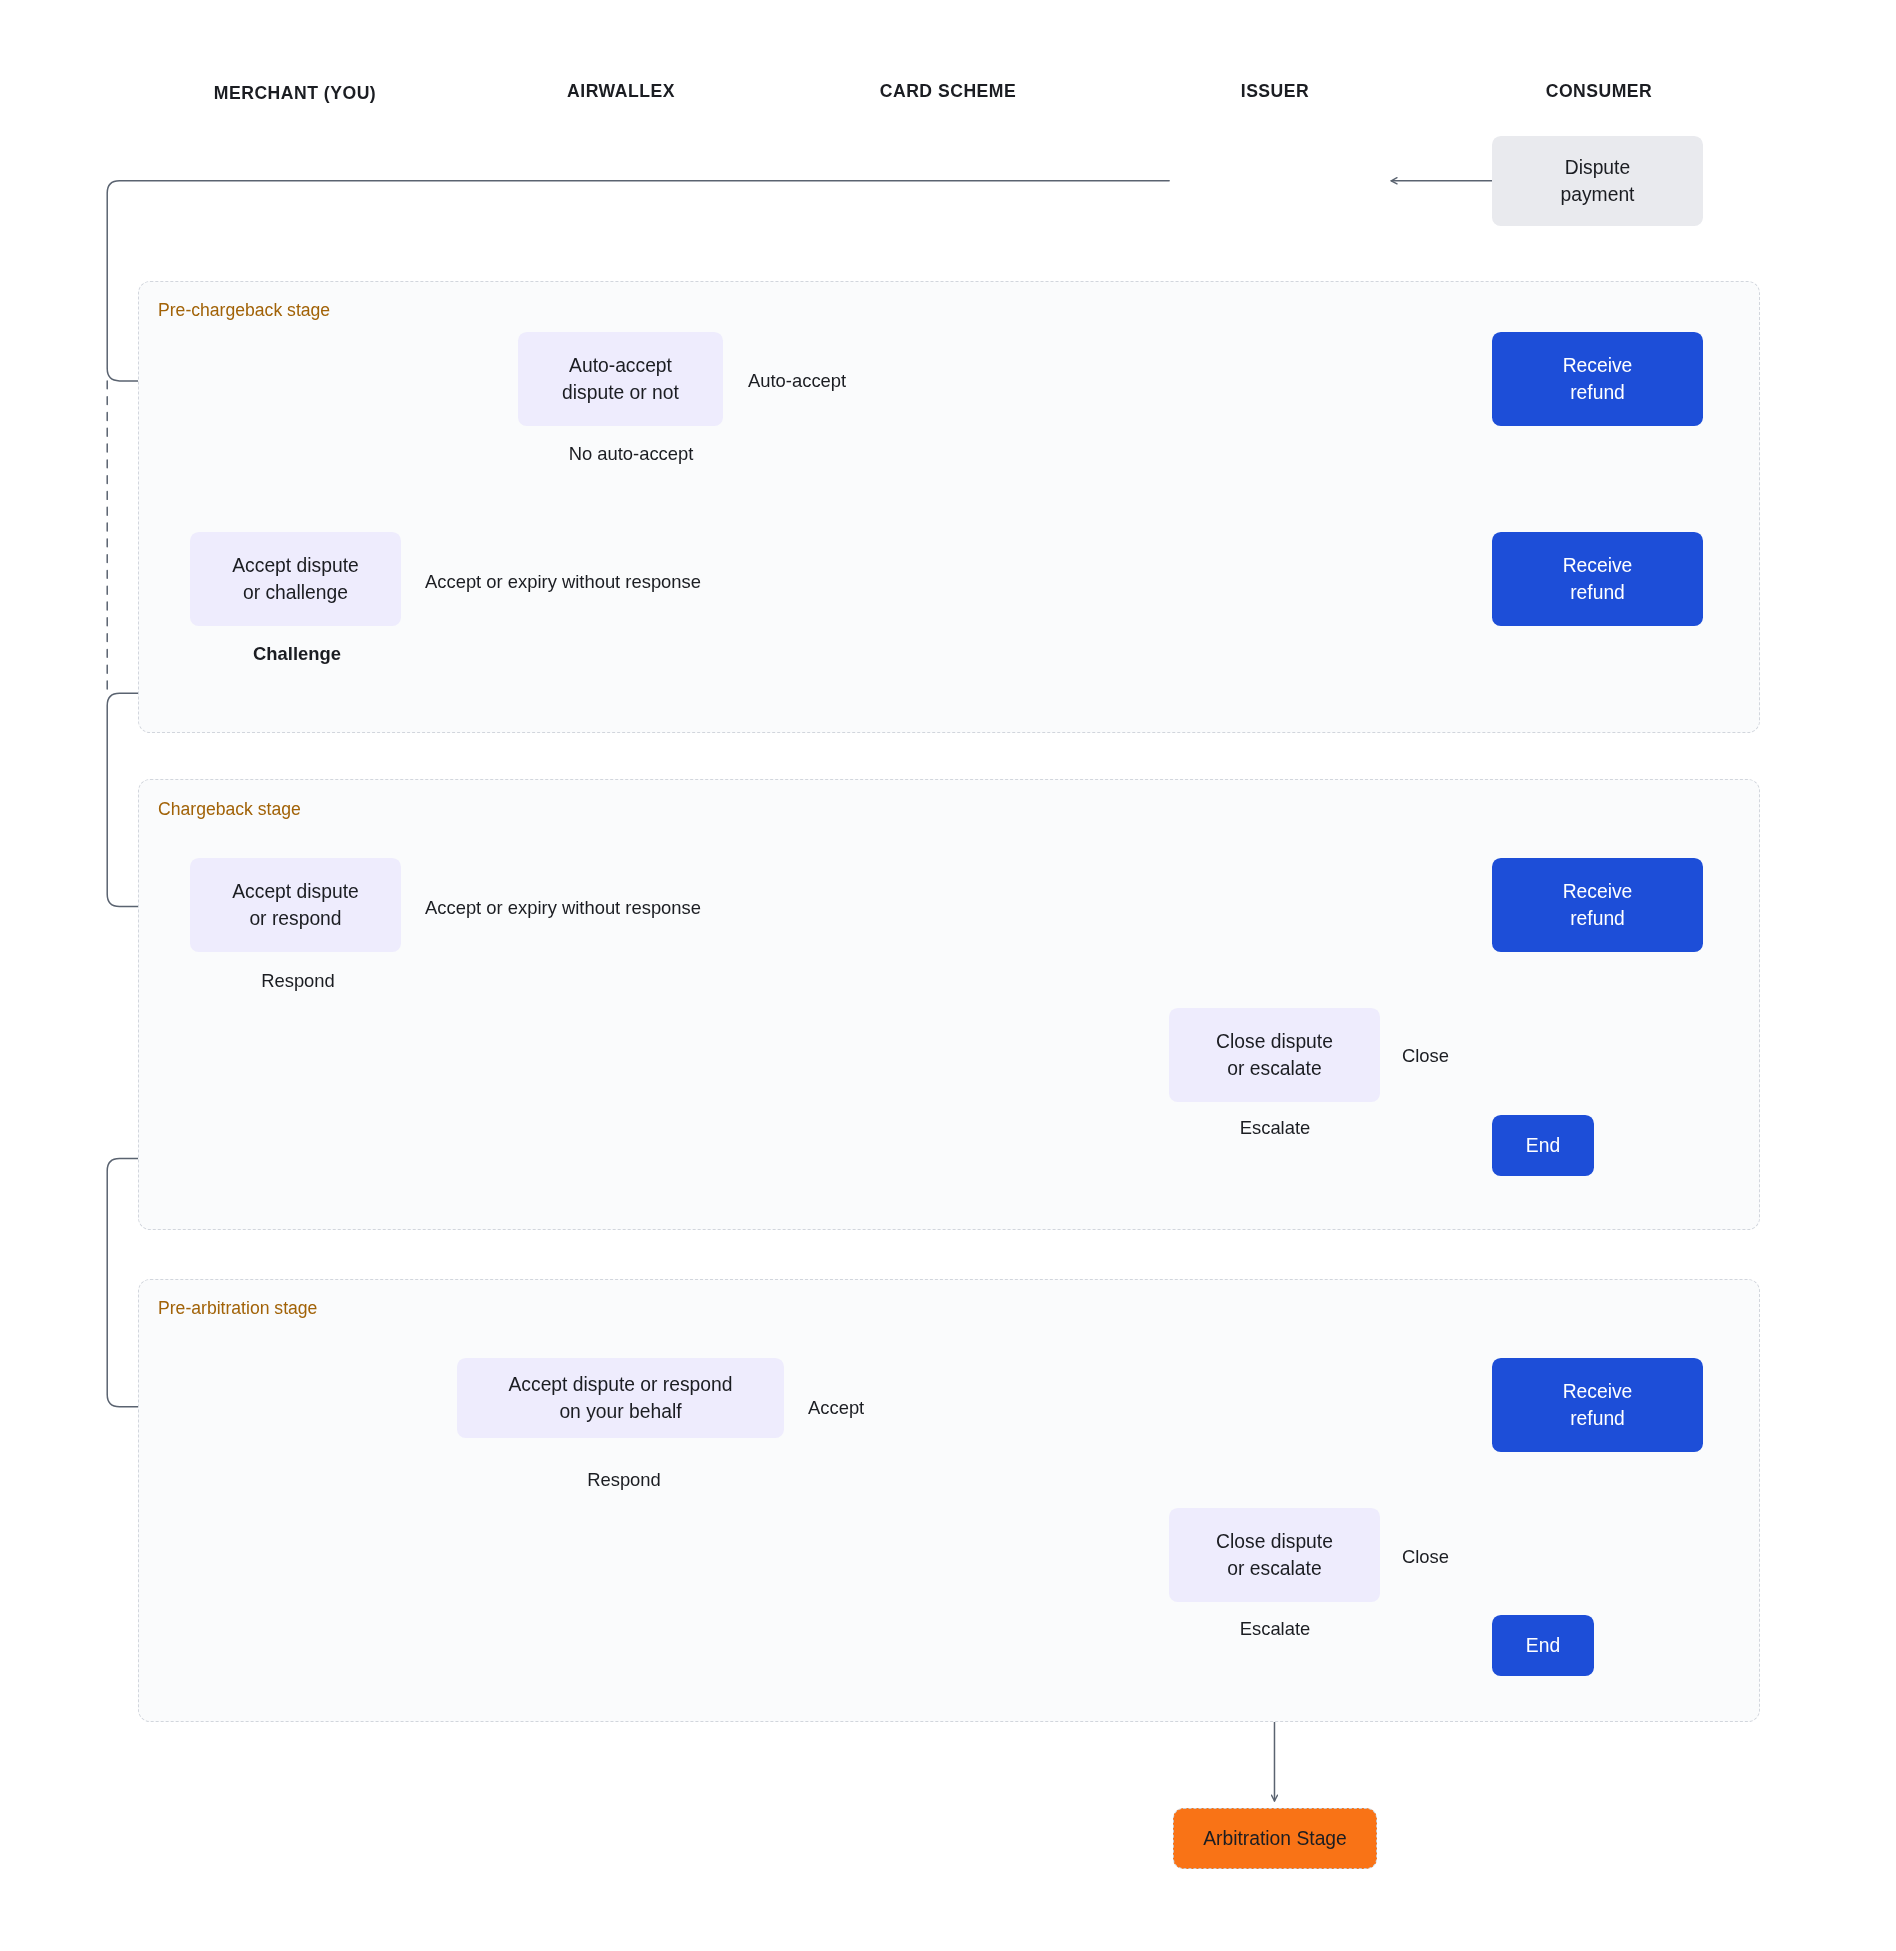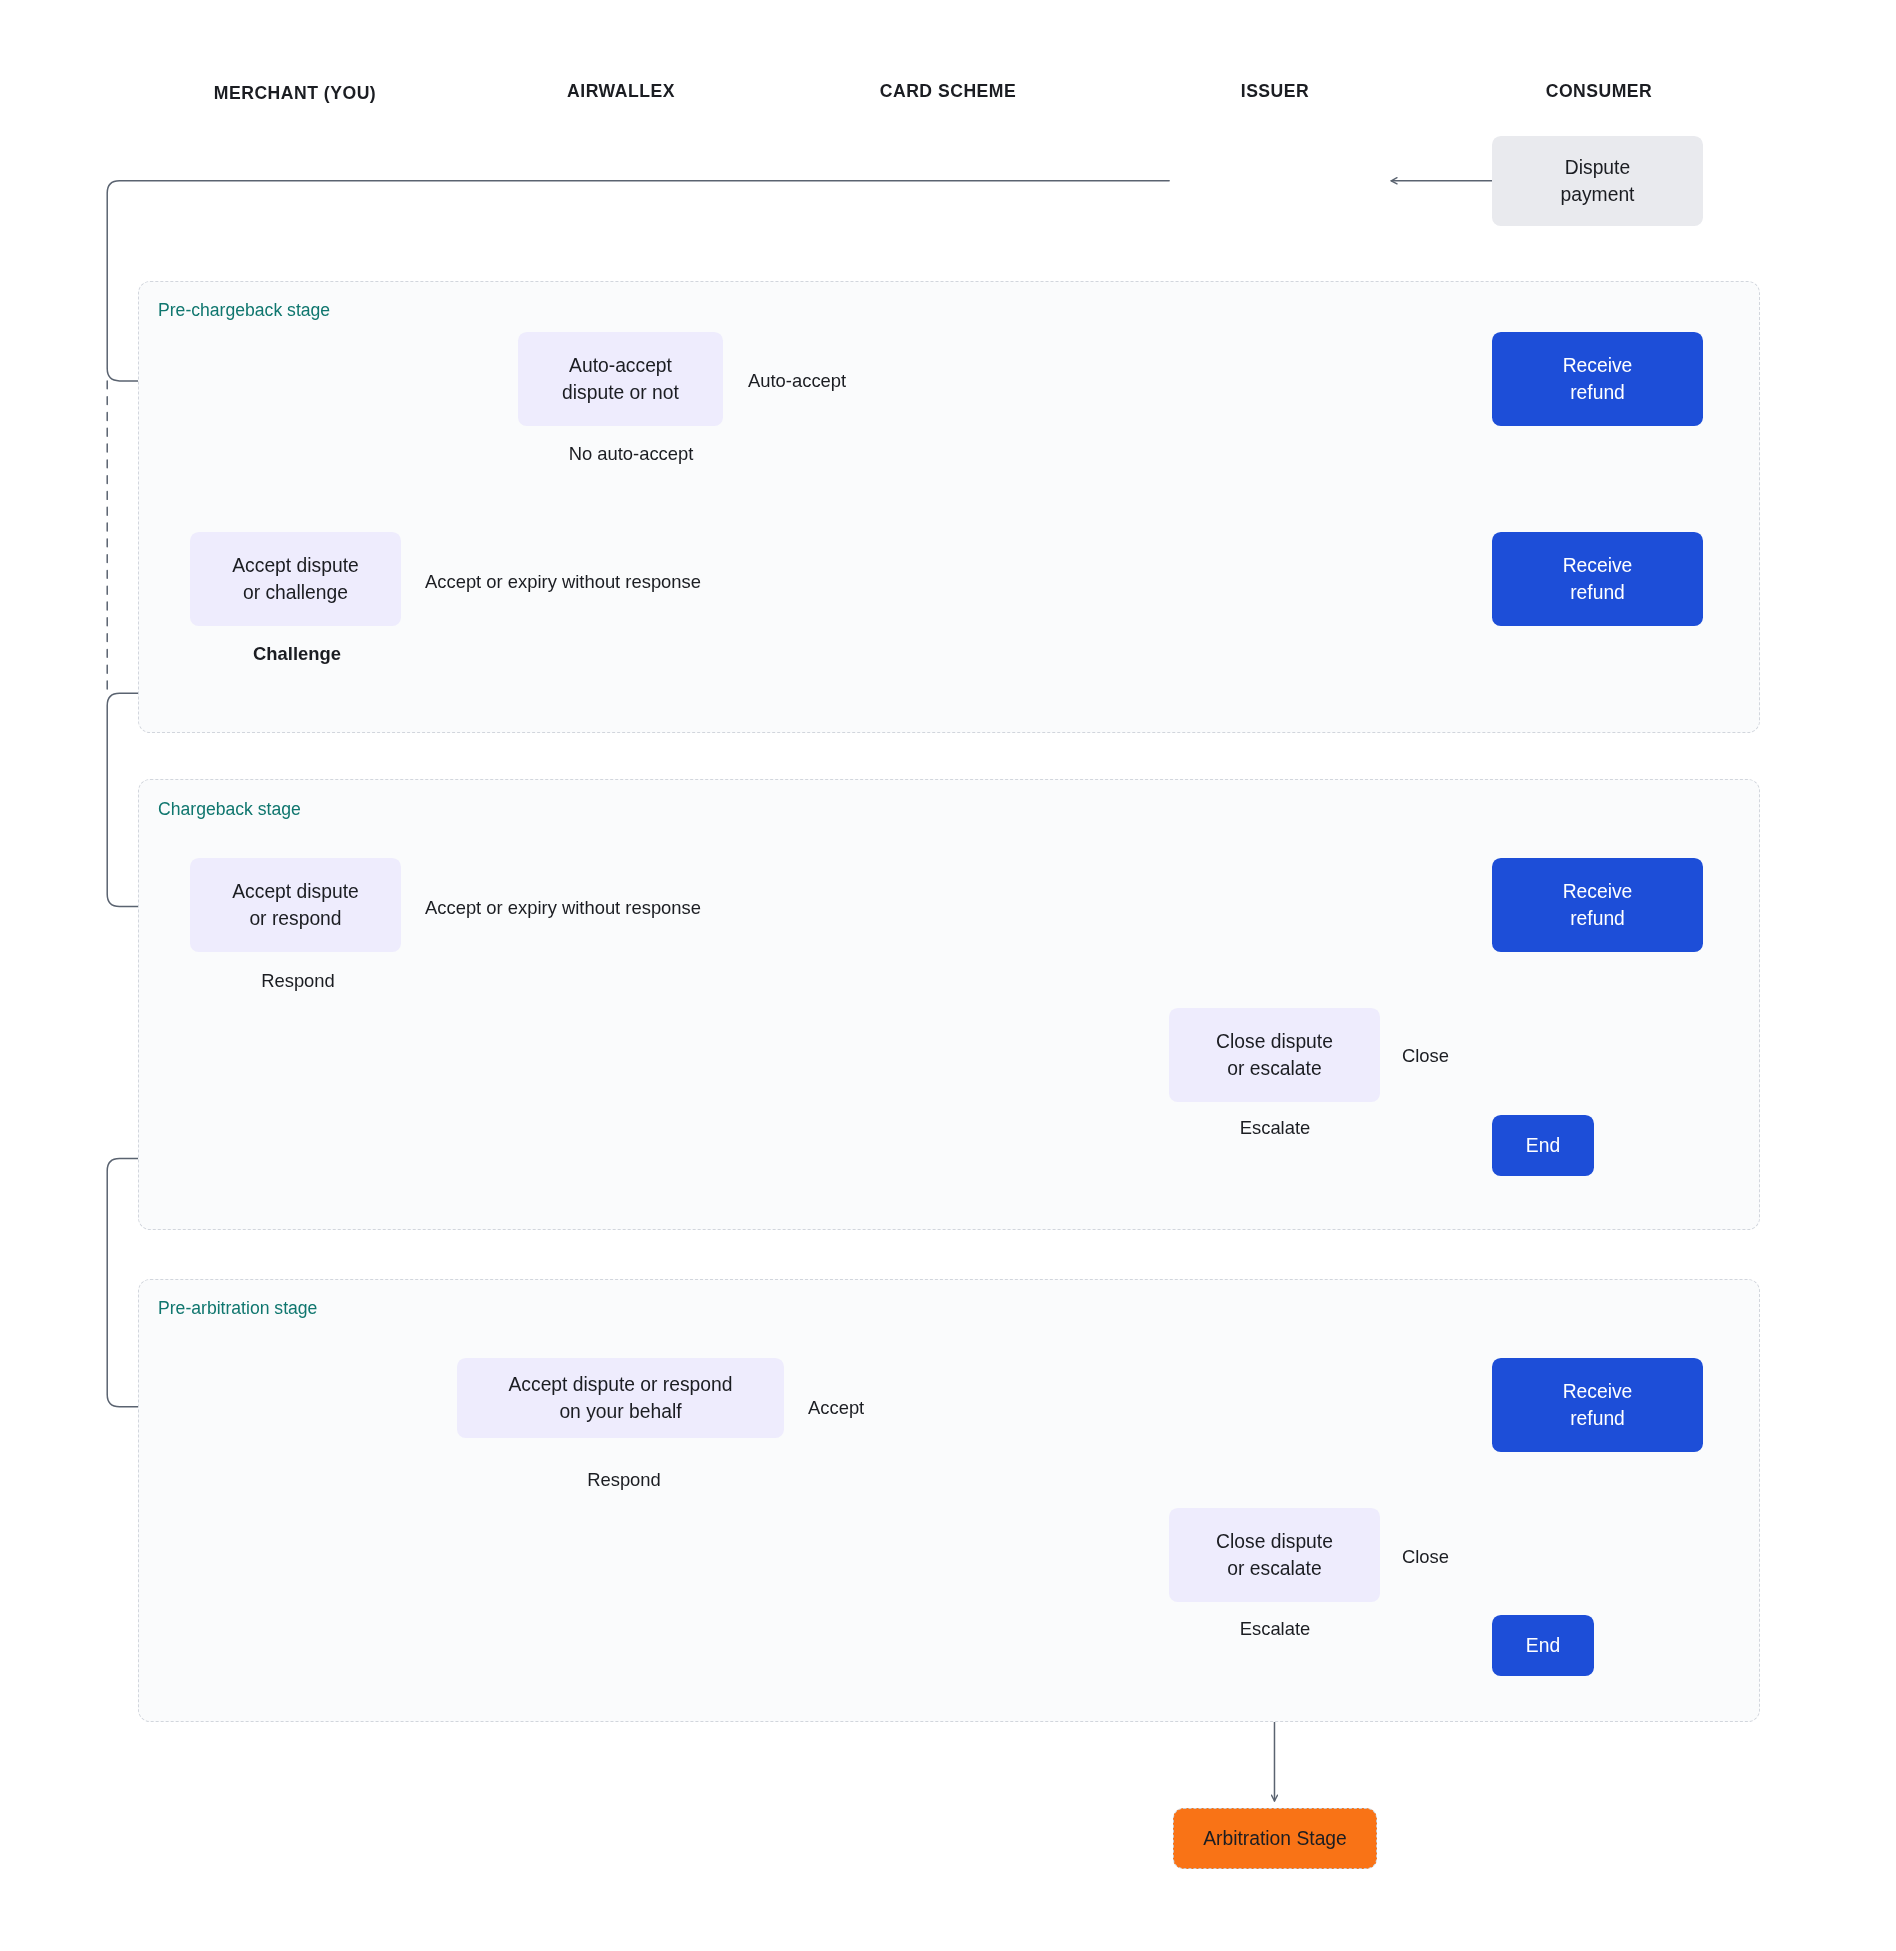--- a/index.html
+++ b/index.html
@@ -36,21 +36,21 @@
   
   .stage{
     position:absolute;
     border:1.4px dashed #d2d6dd;
     border-radius:12.3px;
     background:#fafbfc;
   }
   .stage-label{
     position:absolute;
     font-size:17.6px;
-    color:#0f766e;
+    color:#a16207;
     white-space:nowrap;
   }
 
   
   .node{
     position:absolute;
     display:flex;
     align-items:center;
     justify-content:center;
     text-align:center;

